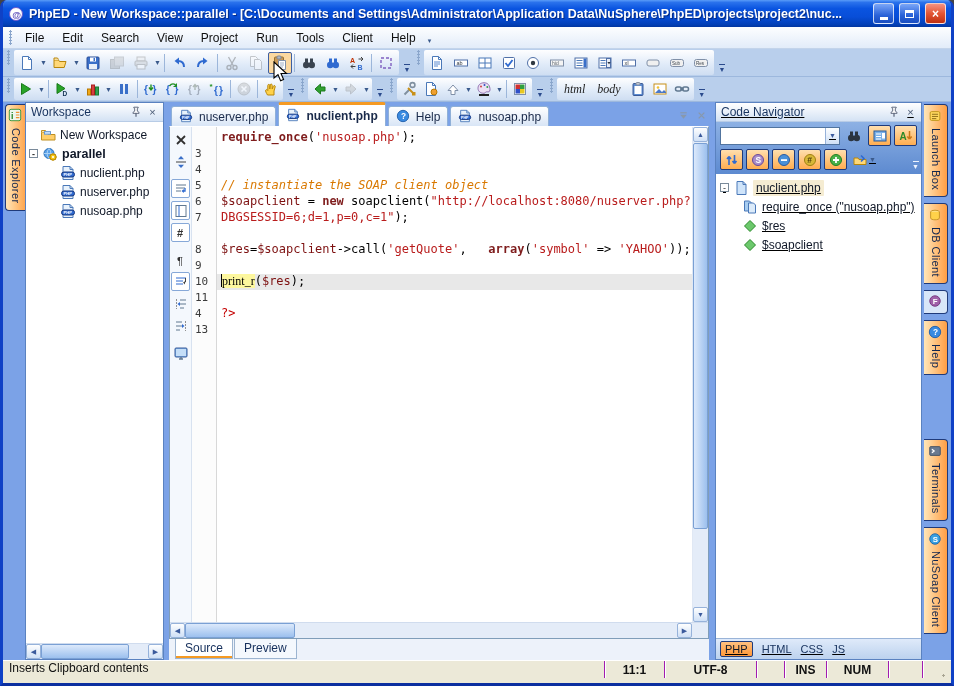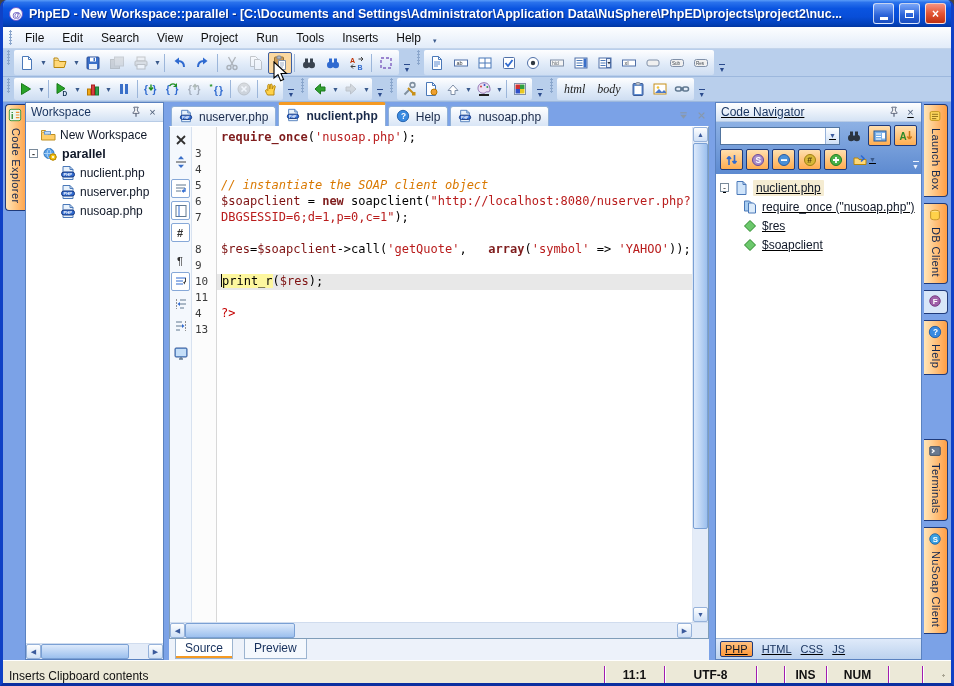--- a/index.html
+++ b/index.html
@@ -102,28 +102,28 @@
   .gut-row{height:16px;line-height:16px;padding-left:3px;}
   .codearea{flex:1;min-width:0;padding-top:3px;overflow:hidden;background:#fff;}
   .cl{height:16px;line-height:16px;white-space:pre;font:12px "DejaVu Sans Mono",monospace;padding-left:4px;color:#000;}
   .cl.cur{background:#e8e8e8;}
   .seg-c{color:#d97800;font-style:italic;}
   .seg-k{font-weight:bold;color:#7f1d1d;}
   .seg-s{color:#b91c1c;}
   .seg-v{color:#7d1010;}
   .seg-p{color:#000;}
   .seg-t{color:#c40000;}
-  .seg-hl{background:#fdf79e;color:#000;}
+  .seg-hl{background:#fdf79e;color:#000;font-family:Liberation Serif, serif;}
   .caret{display:inline-block;width:1px;height:13px;background:#000;vertical-align:-2px;}
   .vscroll{width:16px;flex:0 0 16px;display:flex;flex-direction:column;background:#e4ecf8;border-left:1px solid #e0e8f4;}
   .vtrack{flex:1;position:relative;}
   .vthumb-abs{position:absolute;left:0;top:1px;width:15px;height:83%;}
   .hscroll{height:16px;flex:0 0 16px;display:flex;background:#e4ecf8;border-top:1px solid #d0dcee;}
   .corner{width:16px;flex:0 0 16px;background:#e4ecf8;}
-  .srcrow{height:21px;flex:0 0 21px;background:#edf2fa;display:flex;align-items:flex-start;padding-left:6px;gap:11px;}
+  .srcrow{height:21px;flex:0 0 21px;background:#edf2fa;display:flex;align-items:flex-start;padding-left:6px;gap:1px;}
   .srctab{padding:2px 9px 3px;font-size:12px;border:1px solid #9cb4d0;border-top:none;background:#f4f8fd;
     color:#16305c;position:relative;}
   .srctab.active{background:#fff;font-weight:normal;}
   .srctab.active::after{content:"";position:absolute;left:0;right:0;bottom:0;height:2px;background:#f59a23;}
   
   .navtools{background:linear-gradient(#8db1e4,#5d8ad0);padding:3px 4px 4px;display:flex;flex-direction:column;
     gap:3px;position:relative;flex:0 0 auto;}
   .navrow{display:flex;align-items:center;gap:3px;}
   .navcombo{flex:1;height:18px;background:#fff;border:1px solid #51749f;display:flex;align-items:center;}
   .navcombo .val{flex:1;font-size:11px;padding-left:3px;color:#222;}
@@ -141,21 +141,21 @@
   .navtab.active{background:linear-gradient(#ffc080,#ff9838);border:1px solid #1f3a7a;padding:1px 4px;border-radius:2px;color:#101828;}
   
   .rstrip{width:29px;flex:0 0 29px;display:flex;flex-direction:column;align-items:flex-start;padding-top:2px;gap:6px;}
   .rtab{margin-left:2px;width:24px;border:1px solid #1f3a7a;border-left:none;border-radius:0 4px 4px 0;
     background:linear-gradient(90deg,#ffe6b8,#ff9e44);display:flex;flex-direction:column;align-items:center;
     padding:4px 0 6px;gap:3px;color:#13264e;font-size:11px;}
   .rtab.icononly{background:#d8e6f8;padding:3px 0;gap:0;}
   .rgap{height:52px;flex:0 0 52px;}
   
   .statusbar{height:23px;flex:0 0 23px;background:#ece9d8;border-top:1px solid #fff;display:flex;
-    align-items:flex-end;font-size:12px;color:#111;}
+    align-items:flex-start;font-size:12px;color:#111;}
   .smsg{flex:1;padding-left:6px;white-space:nowrap;overflow:hidden;}
   .sseg{height:17px;display:flex;align-items:center;justify-content:center;border-left:1px solid #a21caf;
     box-shadow:inset 1px 0 0 #fff;font-weight:bold;}
   .sgrip{width:13px;height:100%;background-image:radial-gradient(circle,#a8a492 1.2px,transparent 1.4px);
     background-size:5px 5px;background-position:bottom right;background-repeat:no-repeat;
     background-size:15px 15px;}
   .cursor-overlay{position:absolute;left:268px;top:61px;z-index:99;pointer-events:none;}
 </style>
 </head>
 <body>
@@ -181,21 +181,21 @@
 
   <div class="menubar" id="menubar">
       <span class="grip"></span>
       <span class="menu-item">File</span>
       <span class="menu-item">Edit</span>
       <span class="menu-item">Search</span>
       <span class="menu-item">View</span>
       <span class="menu-item">Project</span>
       <span class="menu-item">Run</span>
       <span class="menu-item">Tools</span>
-      <span class="menu-item">Inserts</span>
+      <span class="menu-item">Client</span>
       <span class="menu-item">Help</span>
       <span class="menu-chev">▾</span>
     </div>
 
   <div class="tbrow tbrow1" id="tbrow1">
       <span class="grip"></span>
       <span class="tbgroup">
         <span class="tbbtn">
           <span class="ic">
             <svg viewBox="0 0 16 16">

